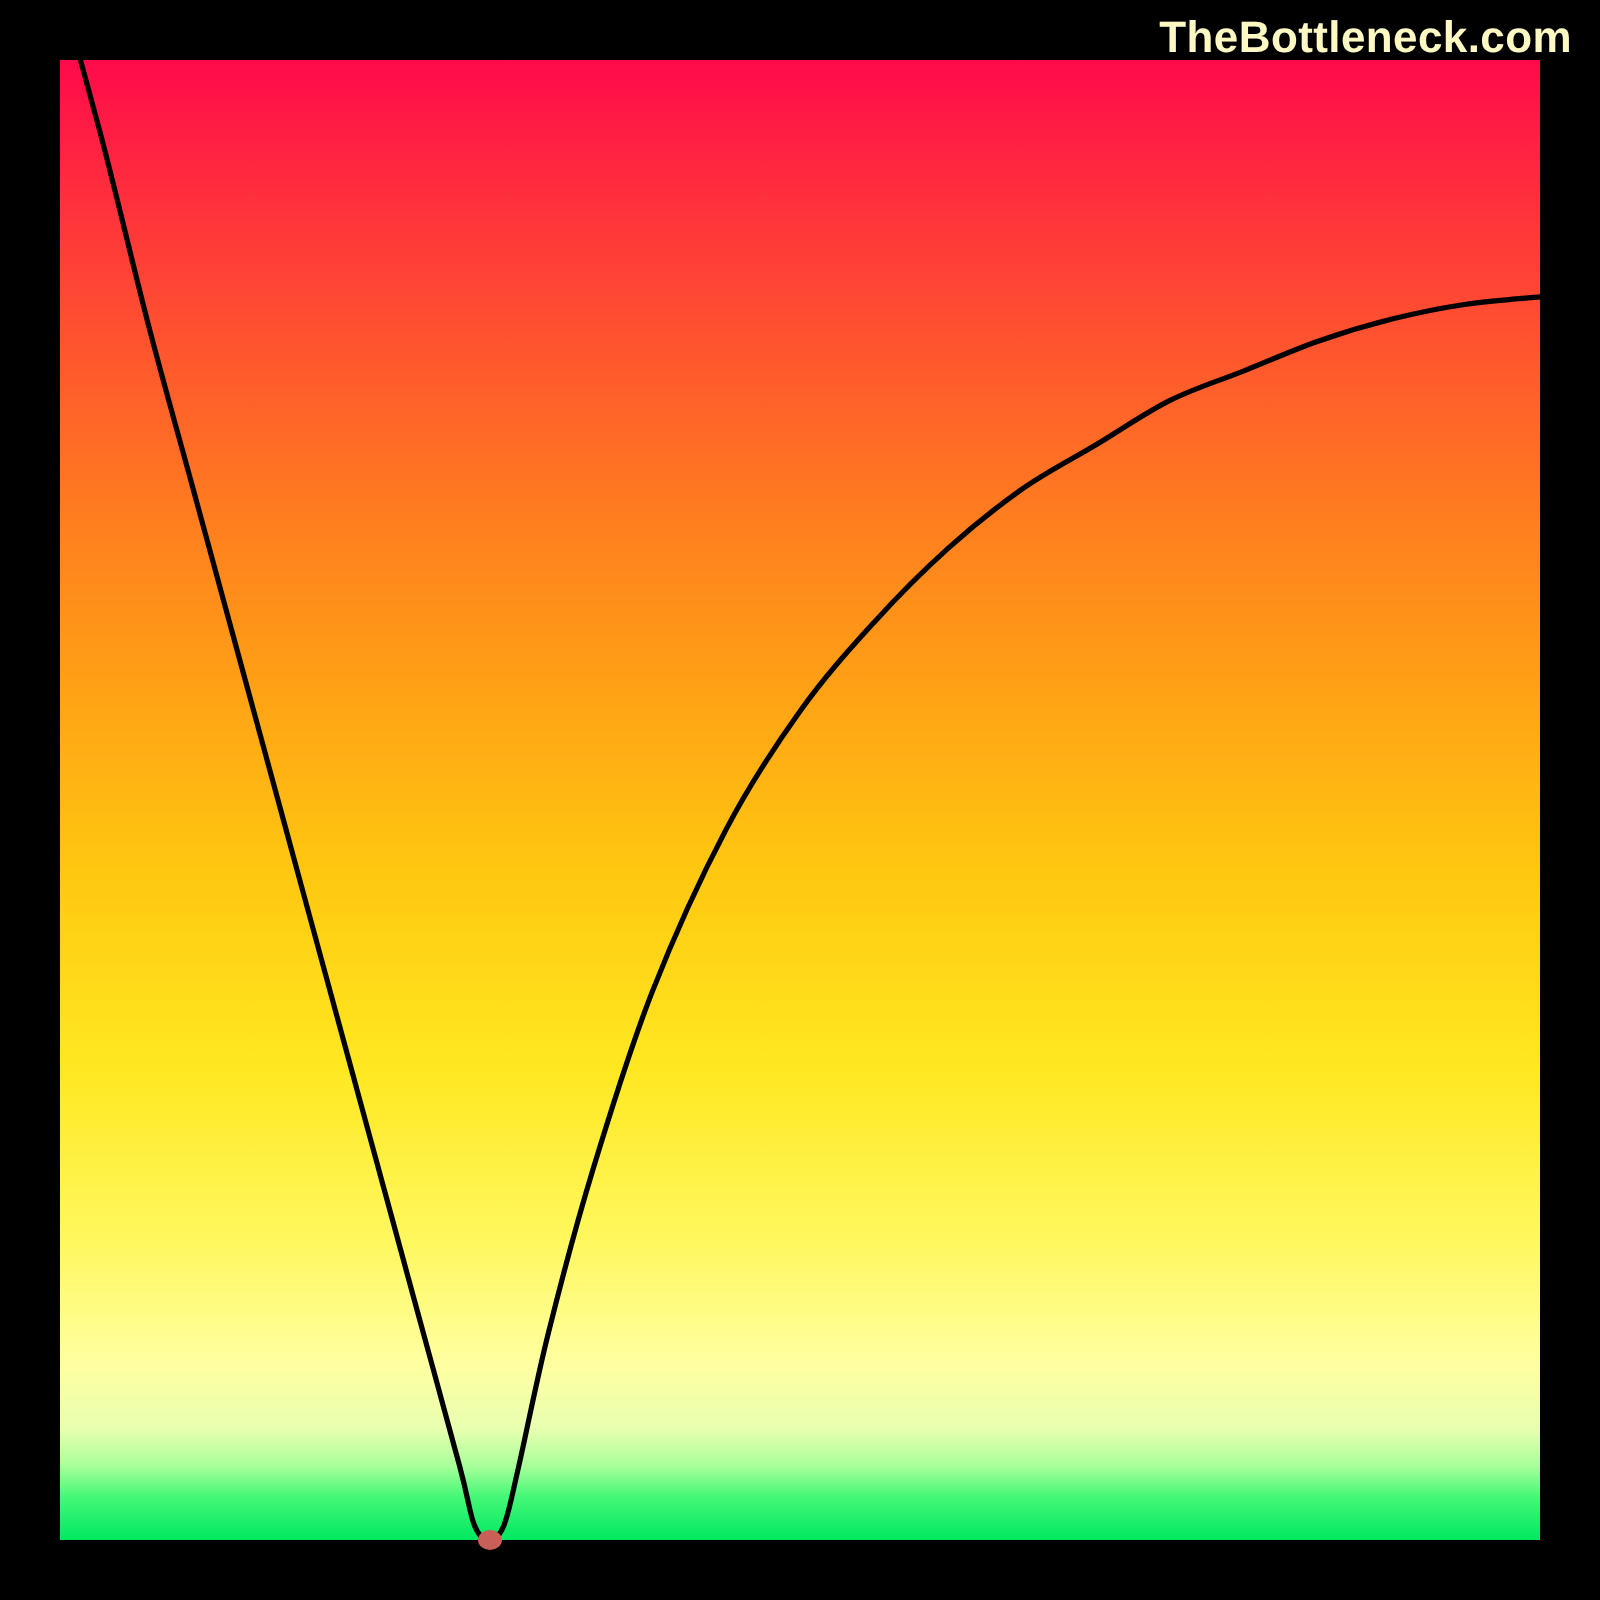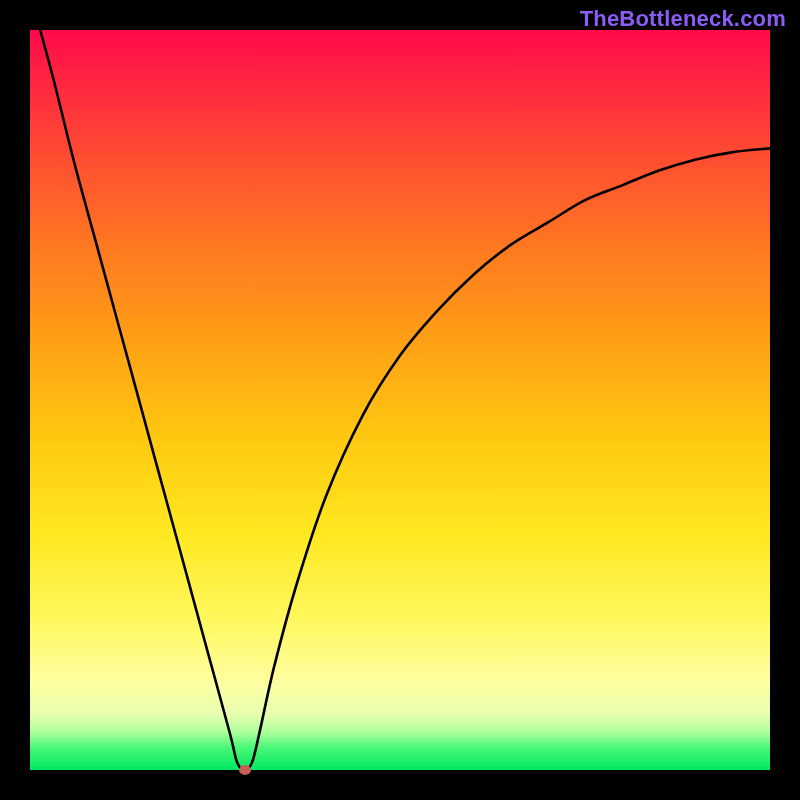--- a/index.html
+++ b/index.html
@@ -46,21 +46,21 @@
     border-radius: 50%;
     transform: translate(-50%, -50%);
   }
   .watermark {
     position: absolute;
     top: 6px;
     right: 14px;
     font-family: Arial, Helvetica, sans-serif;
     font-size: 22px;
     font-weight: 600;
-    color: #8b5cf6;
+    color: #fef9c3;
     letter-spacing: 0.2px;
   }
 </style>
 </head>
 <body>
 
 <div class="frame">
   <div class="plot-area">
     <svg class="curve" viewBox="0 0 740 740" preserveAspectRatio="none">
       <path id="curve-path" fill="none" stroke="#000" stroke-width="2.6" stroke-linejoin="round" stroke-linecap="round" d="M 0.00 -37.00 C 3.70 -23.43, 14.80 16.03, 22.20 44.40 C 29.60 72.77, 37.00 104.83, 44.40 133.20 C 51.80 161.57, 59.20 187.47, 66.60 214.60 C 74.00 241.73, 81.40 268.87, 88.80 296.00 C 96.20 323.13, 103.60 350.27, 111.00 377.40 C 118.40 404.53, 125.80 431.67, 133.20 458.80 C 140.60 485.93, 148.00 513.07, 155.40 540.20 C 162.80 567.33, 170.20 594.47, 177.60 621.60 C 185.00 648.73, 194.87 684.50, 199.80 703.00 C 204.73 721.50, 204.73 726.43, 207.20 732.60 C 209.67 738.77, 212.13 740.00, 214.60 740.00 C 217.07 740.00, 219.53 738.77, 222.00 732.60 C 224.47 726.43, 225.70 719.03, 229.40 703.00 C 233.10 686.97, 238.03 661.07, 244.20 636.40 C 250.37 611.73, 257.77 583.37, 266.40 555.00 C 275.03 526.63, 284.90 494.57, 296.00 466.20 C 307.10 437.83, 320.67 408.23, 333.00 384.80 C 345.33 361.37, 357.67 342.87, 370.00 325.60 C 382.33 308.33, 394.67 294.77, 407.00 281.20 C 419.33 267.63, 431.67 255.30, 444.00 244.20 C 456.33 233.10, 468.67 223.23, 481.00 214.60 C 493.33 205.97, 505.67 199.80, 518.00 192.40 C 530.33 185.00, 542.67 176.37, 555.00 170.20 C 567.33 164.03, 579.67 160.33, 592.00 155.40 C 604.33 150.47, 616.67 144.92, 629.00 140.60 C 641.33 136.28, 653.67 132.58, 666.00 129.50 C 678.33 126.42, 690.67 123.95, 703.00 122.10 C 715.33 120.25, 733.83 119.02, 740.00 118.40"></path>

